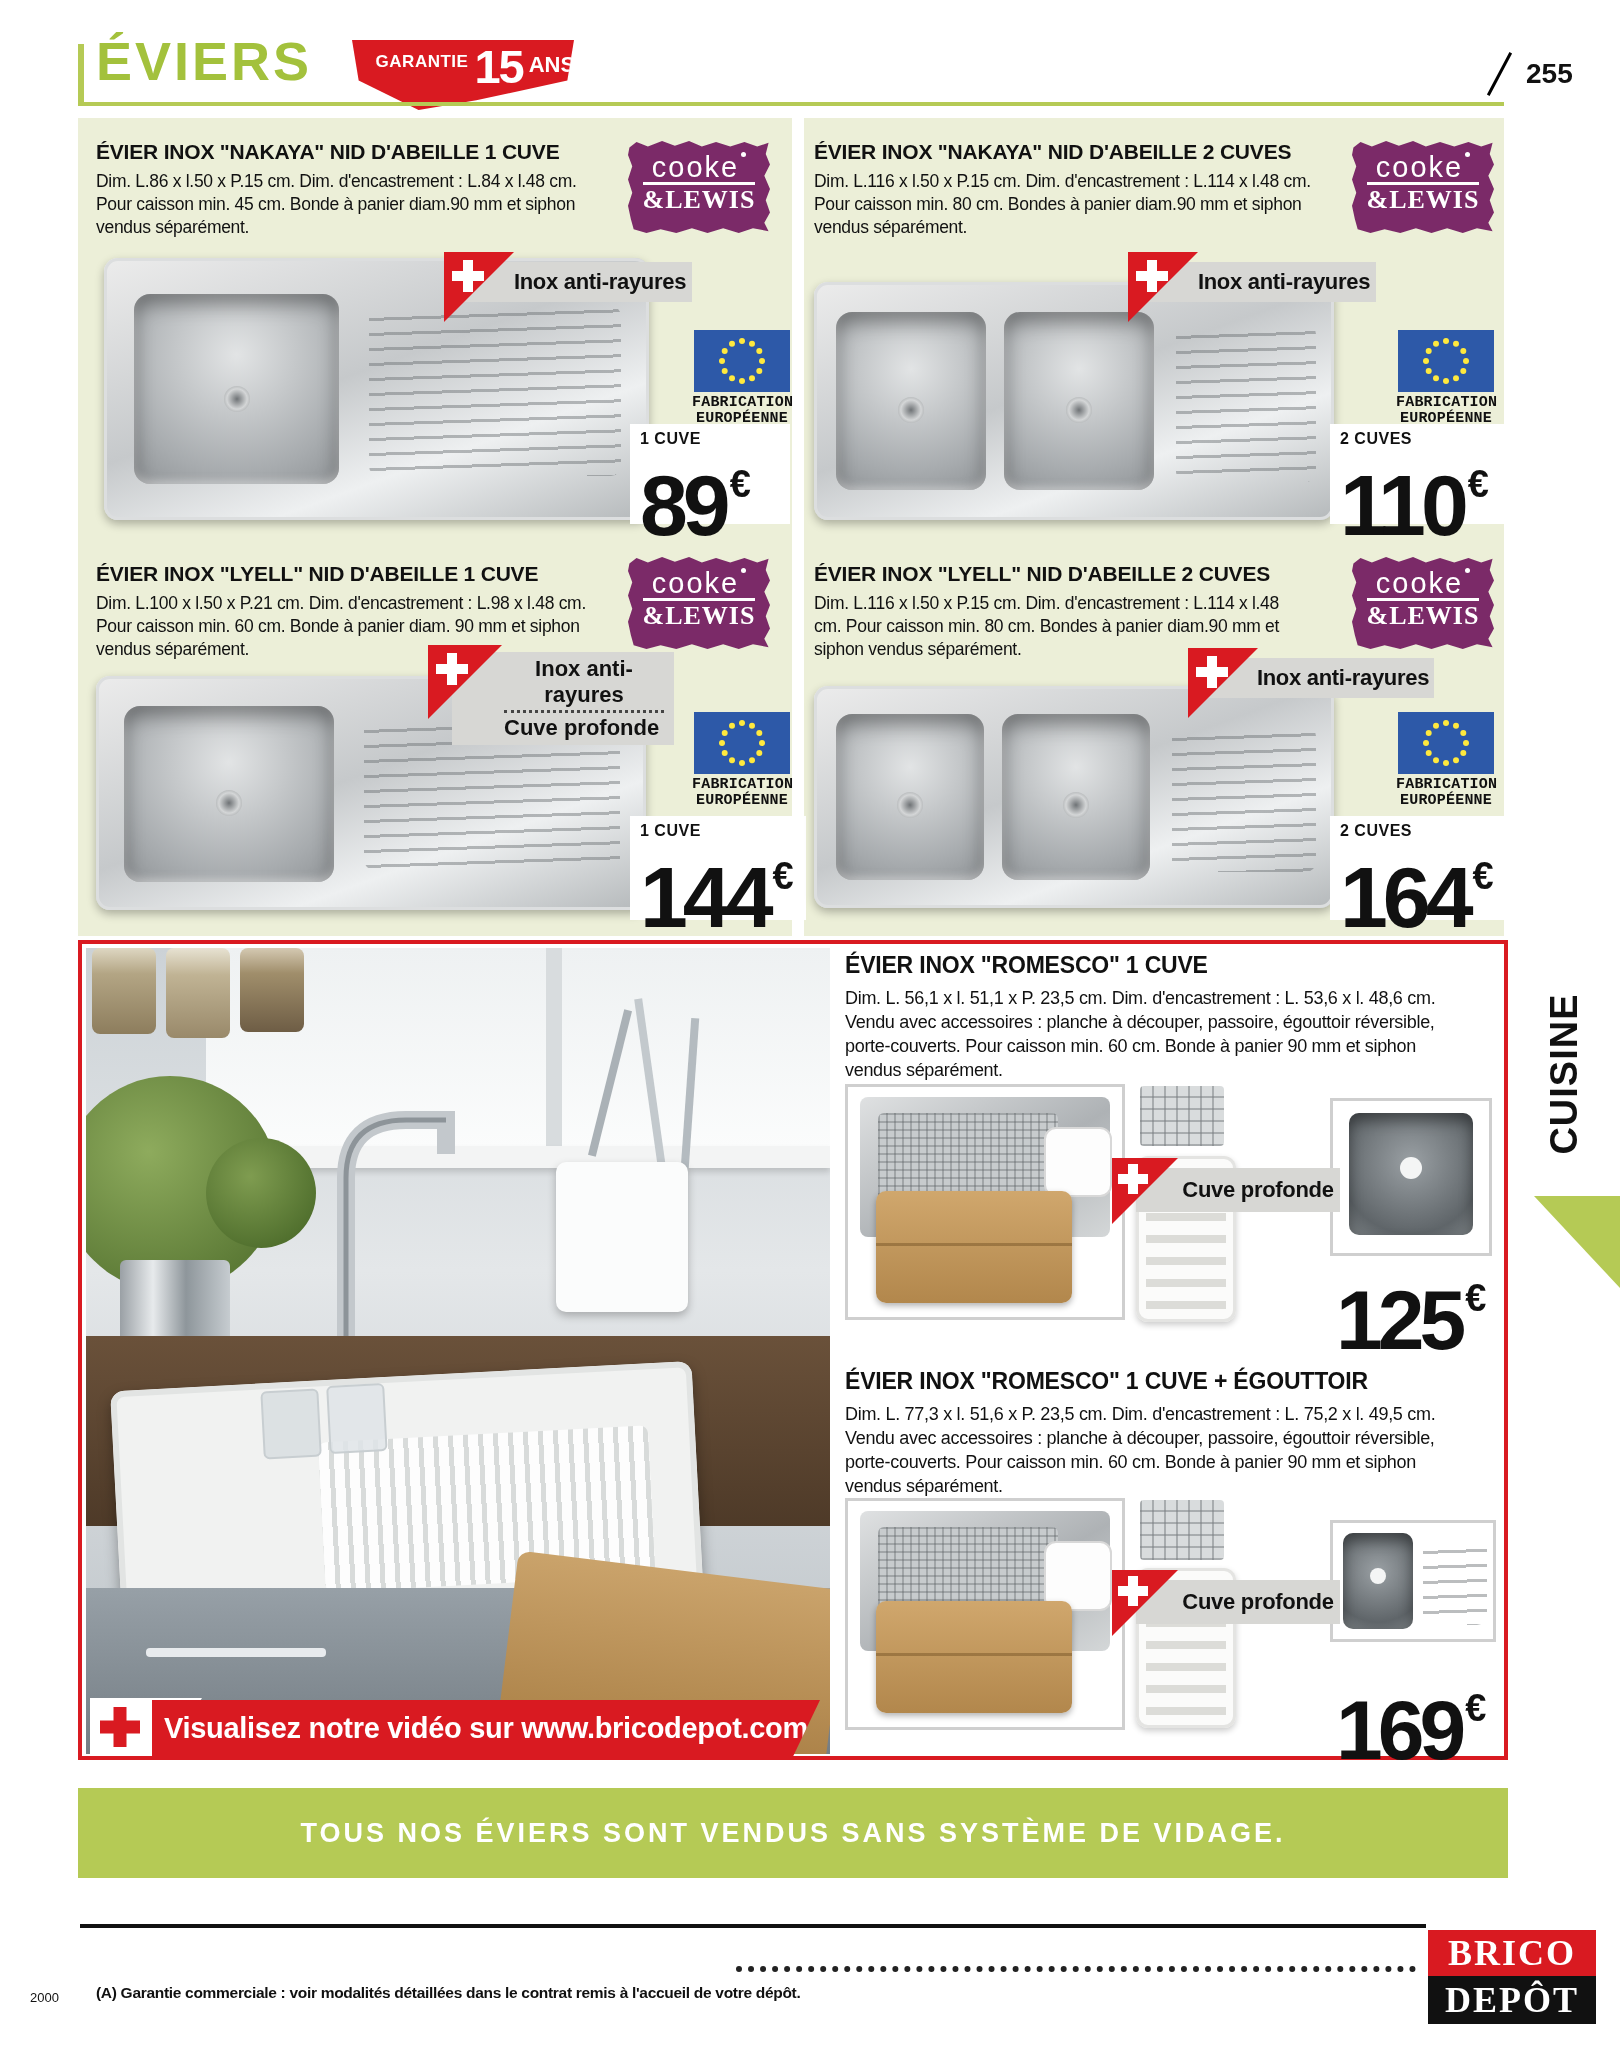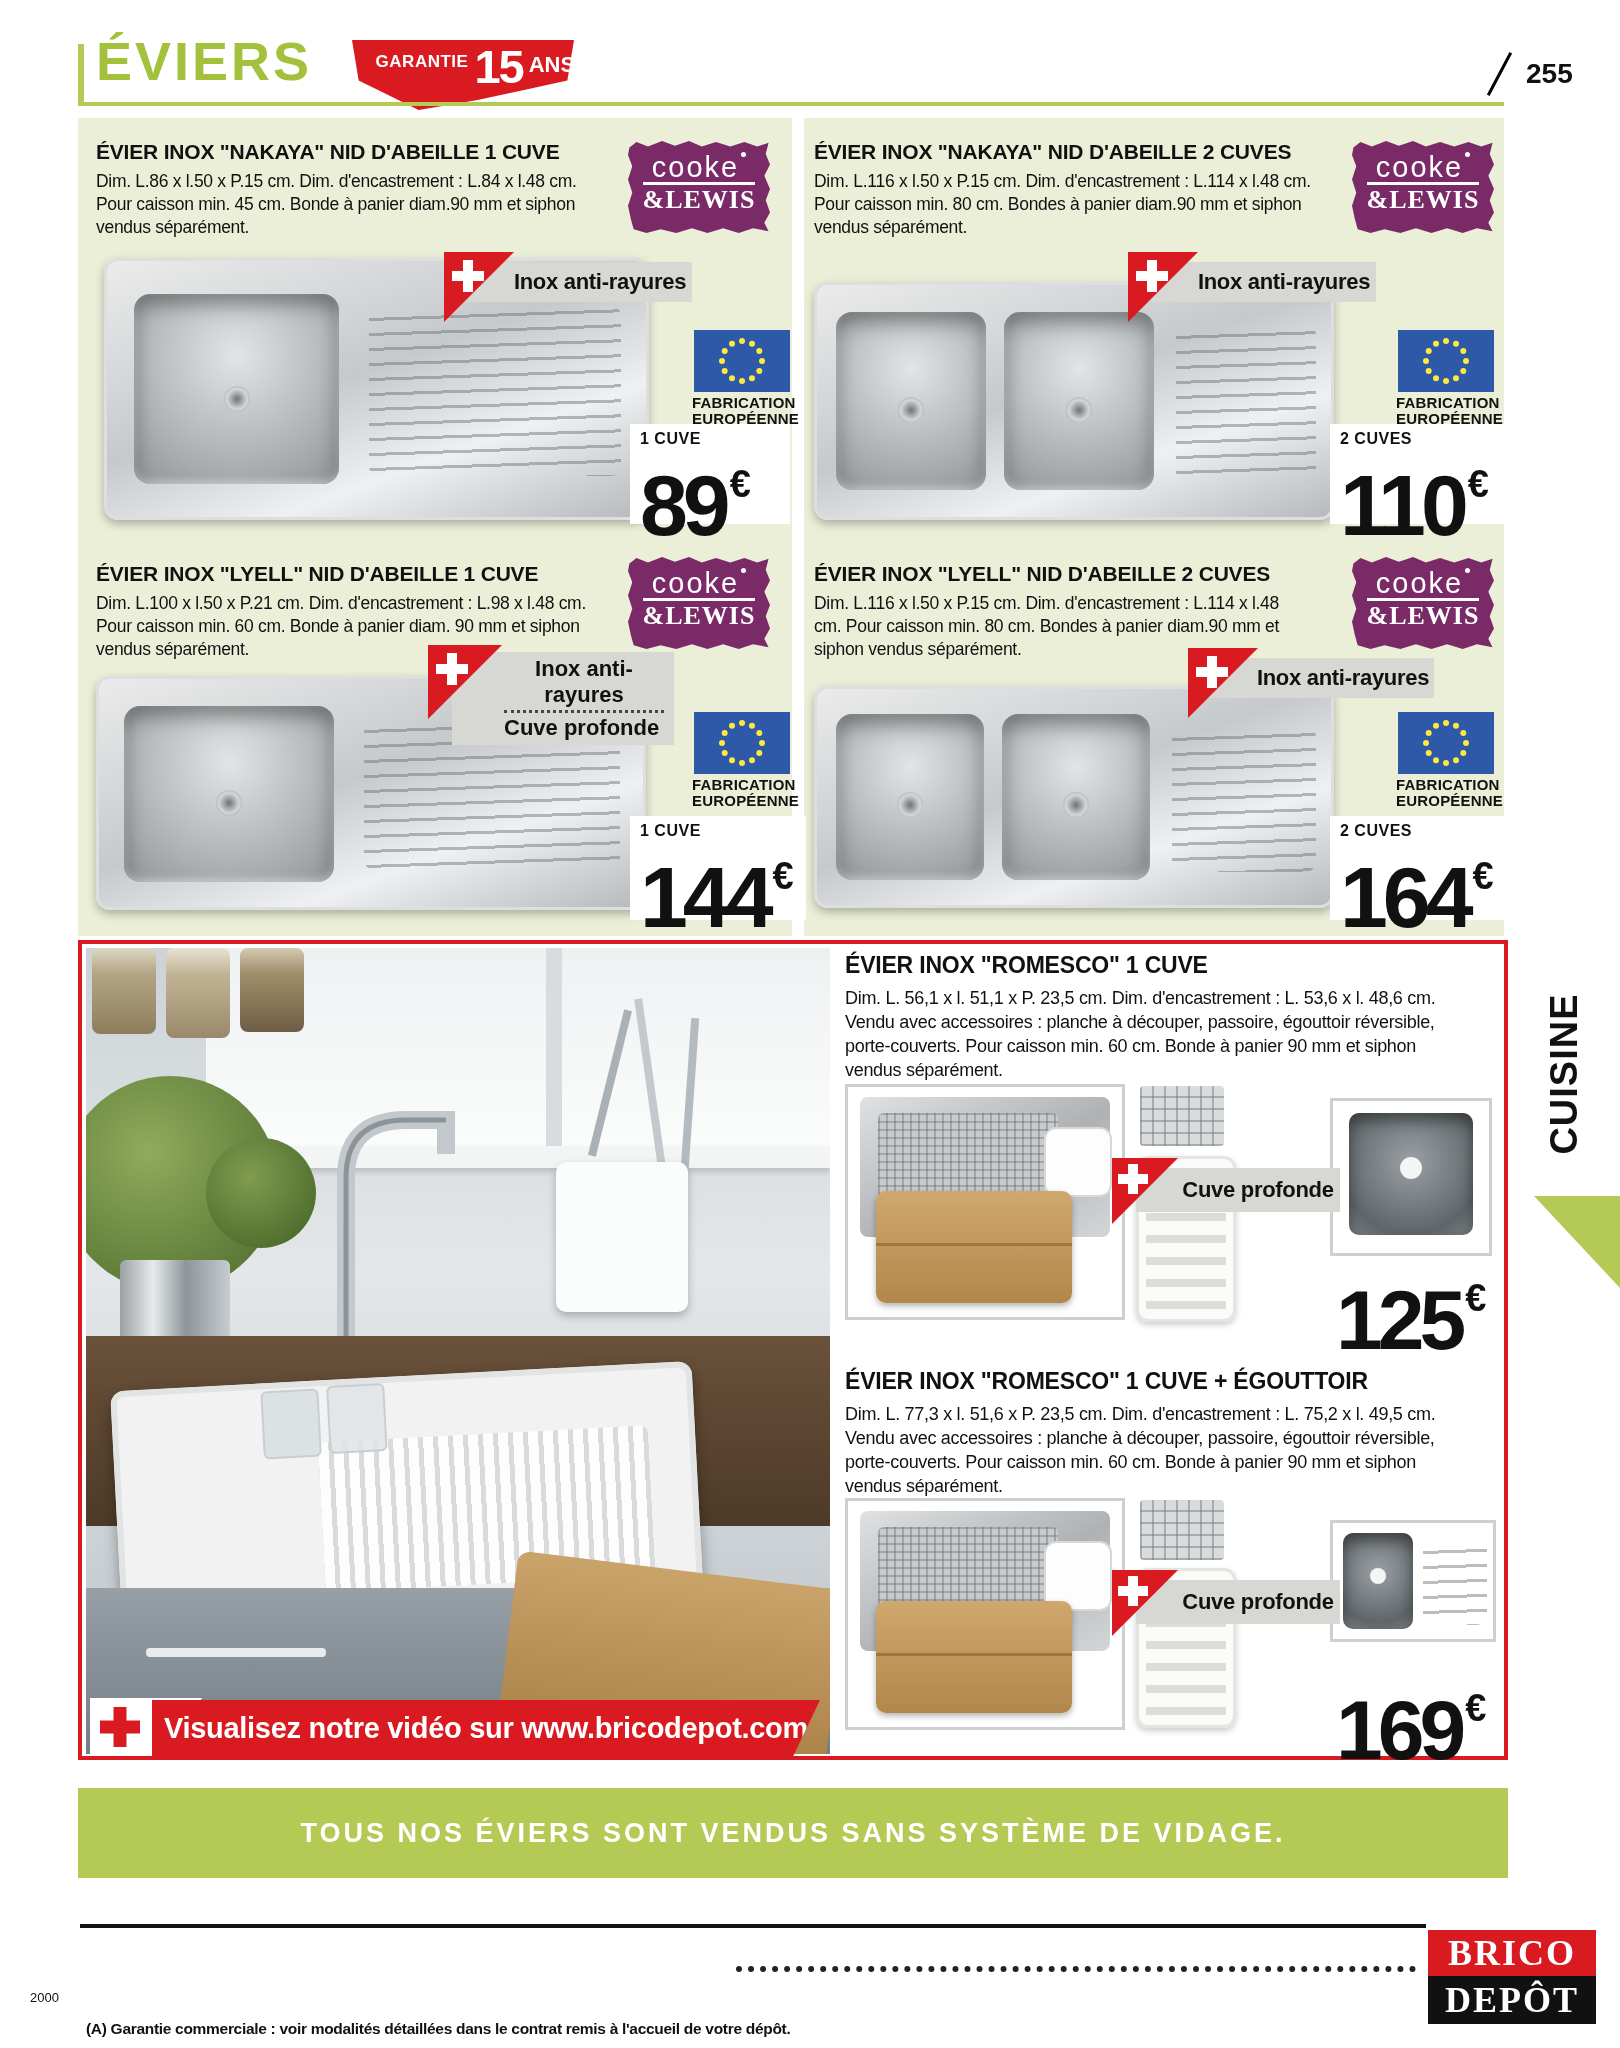--- a/index.html
+++ b/index.html
@@ -35,21 +35,21 @@
   
   .flag{background:#d91a21;clip-path:polygon(0 0,100% 0,0 100%);}
   .cross{position:absolute;left:8px;top:8px;width:32px;height:32px;}
   .cross::before{content:"";position:absolute;left:50%;top:0;width:10px;height:100%;background:#fff;transform:translateX(-50%);}
   .cross::after{content:"";position:absolute;top:50%;left:0;height:10px;width:100%;background:#fff;transform:translateY(-50%);}
   .badge-bar{background:#d7d7d4;display:flex;align-items:center;justify-content:center;font-weight:bold;font-size:22px;letter-spacing:-.3px;}
   .badge-stack{background:#d7d7d4;padding:4px 10px 4px 52px;box-sizing:border-box;}
   .badge-stack .b1{font-weight:bold;font-size:22px;display:block;text-align:center;}
   .badge-stack .b2{font-weight:bold;font-size:22px;display:block;border-top:3px dotted #444;margin-top:2px;padding-top:2px;}
   
-  .eu{width:100px;text-align:right;}
+  .eu{width:100px;text-align:center;font-family:Liberation Mono, monospace;}
   .eu-flag{width:96px;height:62px;background:#2d59a8;margin:0 auto;}
   .eu-text{font-weight:bold;font-size:15px;line-height:16px;letter-spacing:.2px;margin-top:3px;}
   
   .price-box{background:#fff;padding:6px 8px 4px 10px;box-sizing:border-box;}
   .plabel{font-size:16px;font-weight:bold;display:block;letter-spacing:.5px;}
   .pnum{font-weight:bold;font-size:86px;line-height:72px;letter-spacing:-5px;}
   .eur{font-size:38px;vertical-align:38px;letter-spacing:0;margin-left:4px;}
   .pnum-free{font-weight:bold;font-size:84px;line-height:72px;letter-spacing:-5px;}
   
   .sink-img{border-radius:14px;background:linear-gradient(160deg,#ececec,#c6c9cb 45%,#eef0f1 70%,#b4b8ba);
@@ -97,21 +97,21 @@
   
   .ft-rule{left:80px;top:1924px;width:1346px;height:4px;background:#111;}
   .ft-banner{left:80px;top:1936px;width:642px;height:54px;background:#d91a21;clip-path:polygon(0 0,100% 0,96% 100%,0 100%);
      display:flex;align-items:center;justify-content:center;}
   .ft-banner span{color:#fff;font-weight:bold;font-size:30px;letter-spacing:.5px;}
   .ft-dots{left:736px;top:1960px;width:680px;height:6px;border-bottom:6px dotted #222;}
   .brico{left:1428px;top:1930px;width:168px;height:96px;font-family:"Liberation Serif",serif;text-align:center;}
   .brico .t{background:#d91a21;color:#fff;font-weight:bold;font-size:36px;line-height:46px;letter-spacing:2px;}
   .brico .b{background:#111;color:#fff;font-weight:bold;font-size:36px;line-height:48px;letter-spacing:2px;}
   .fn-code{left:30px;top:1990px;font-size:13px;}
-  .fn-text{left:86px;top:1984px;width:900px;font-size:15.5px;font-weight:bold;letter-spacing:-.3px;margin-top:36px;}
+  .fn-text{left:96px;top:1984px;width:900px;font-size:15.5px;font-weight:bold;letter-spacing:-.3px;}
   
   .ph{position:absolute;}
 </style>
 </head>
 <body>
 
 <div id="canvas">
 
   <div class="abs hd-bar"></div>
   <div class="abs hd-title">ÉVIERS</div>

